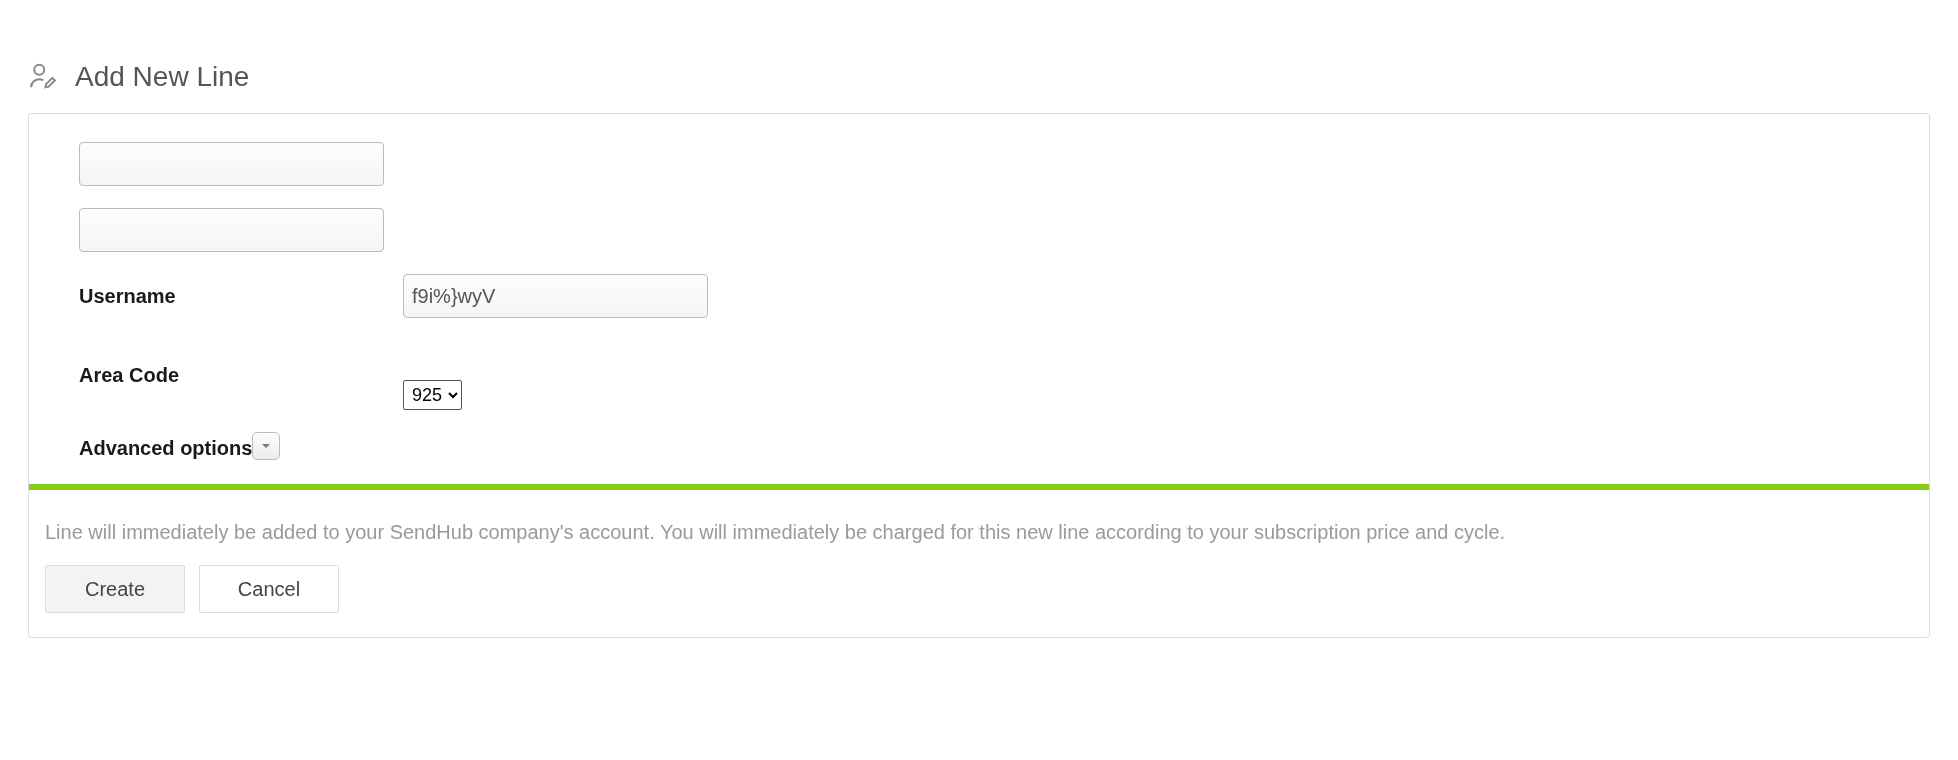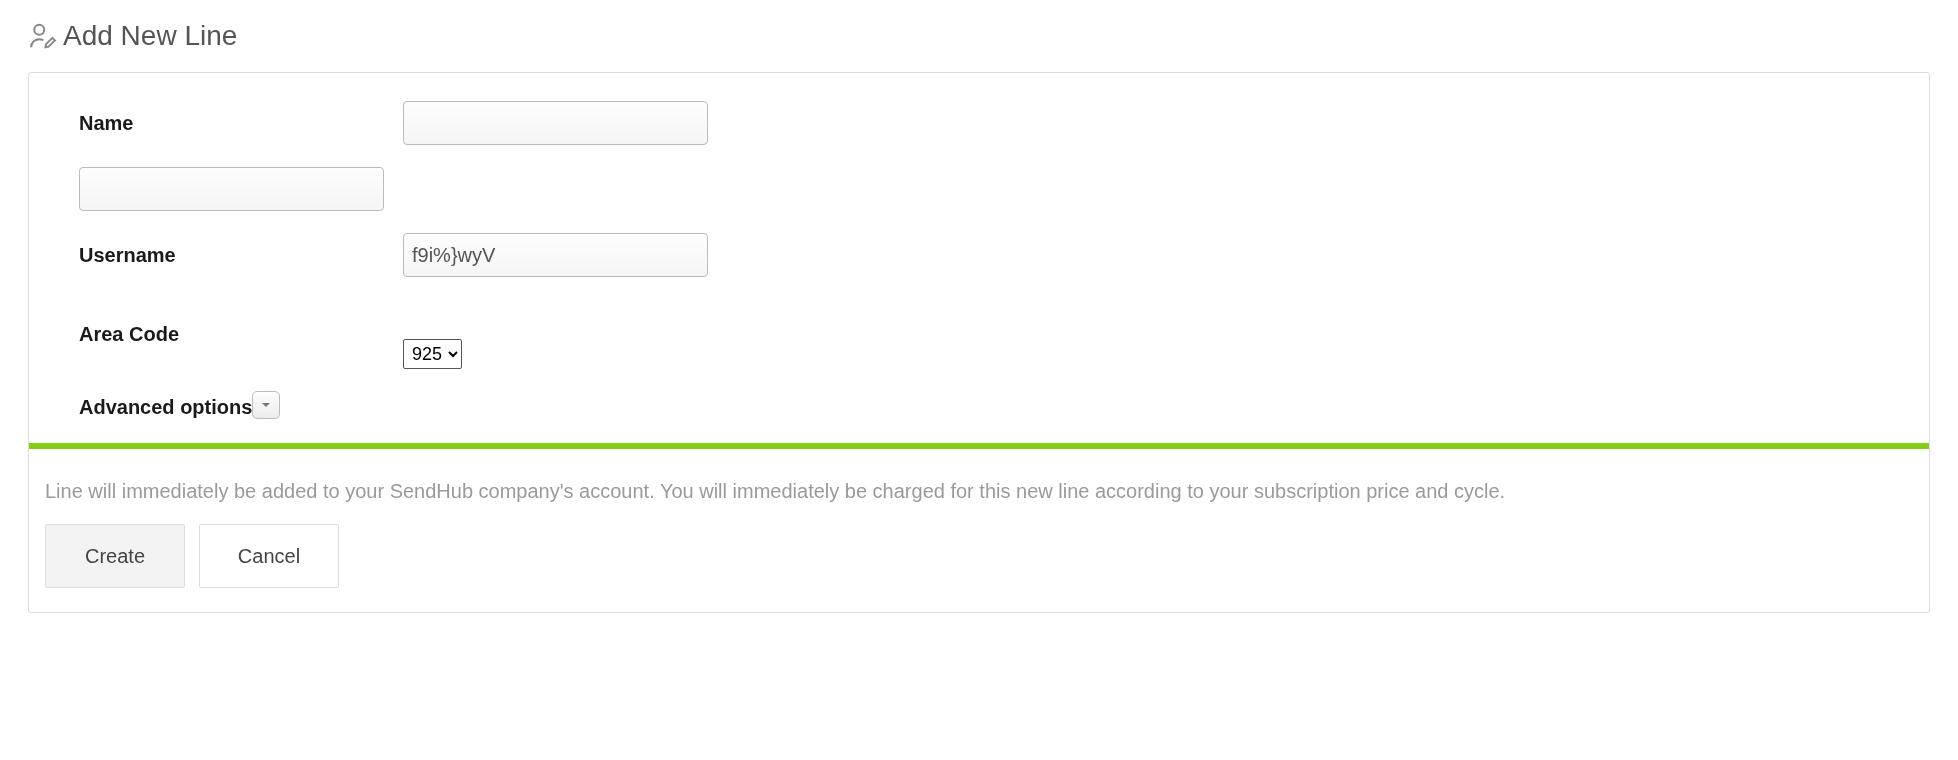--- a/index.html
+++ b/index.html
@@ -6,23 +6,24 @@
     body {
       margin: 0;
       padding: 20px 28px;
       font-family: "Helvetica Neue", Helvetica, Arial, sans-serif;
       font-size: 20px;
       color: #333;
       background: #fff;
     }
     .page-header {
       display: flex;
-      align-items: center;
-      gap: 5px;
+      align-items: flex-start;
+      gap: 17px;
       margin-bottom: 20px;
+      margin-top: 41px;
     }
     .page-header .icon {
       width: 30px;
       height: 30px;
       display: inline-flex;
       align-items: center;
       justify-content: center;
       color: #888;
     }
     .page-header h1 {
@@ -102,21 +103,21 @@
       color: #9a9a9a;
       margin: 8px 0 18px 0;
       line-height: 1.45;
     }
     .btn-row {
       display: flex;
       gap: 14px;
     }
     .btn {
       min-width: 140px;
-      height: 64px;
+      height: 48px;
       border: 1px solid #ddd;
       border-radius: 2px;
       font-size: 20px;
       color: #444;
       cursor: pointer;
       display: inline-flex;
       align-items: center;
       justify-content: center;
       padding: 0 30px;
     }
@@ -138,21 +139,20 @@
       <path d="M14.5 18.5l5-5 2 2-5 5-2.5.5.5-2.5z"></path>
     </svg>
   </span>
   <h1>Add New Line</h1>
 </div>
 
 <div class="panel">
   <div class="form-area">
 
     <div class="form-row">
-      <label class="fld-label">Name</label>
       <input type="text" class="text-input" value="" style="">
     </div>
 
     <div class="form-row">
       <input type="text" class="text-input" value="" style="">
     </div>
 
     <div class="form-row">
       <label class="fld-label">Username</label>
       <input type="text" class="text-input" value="f9i%}wyV" style="">

